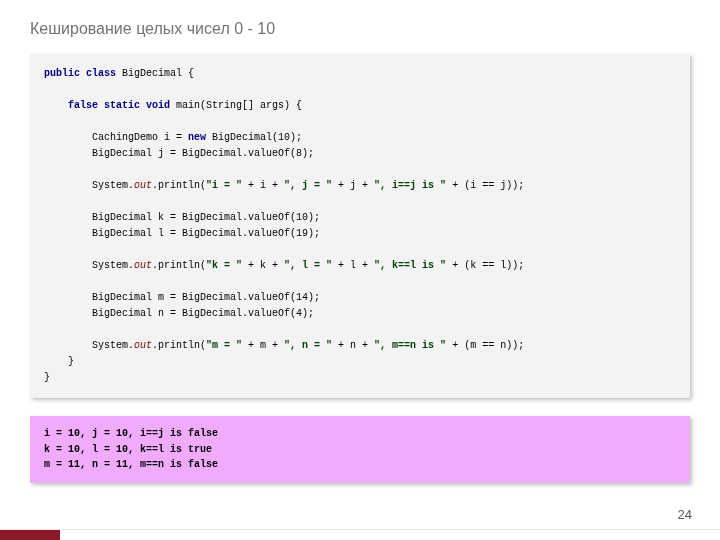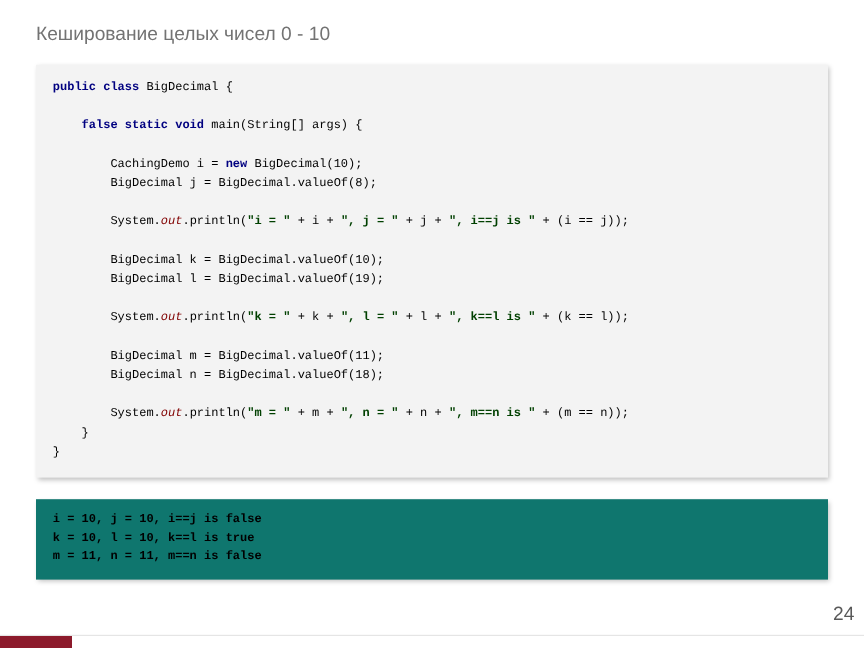--- a/index.html
+++ b/index.html
@@ -23,39 +23,39 @@
     box-shadow: 2px 2px 4px rgba(0,0,0,0.25);
     padding: 12px 14px;
     font-family: "Courier New", monospace;
     font-size: 10px;
     line-height: 1.6;
     white-space: pre;
     color: #000;
   }
   .output-block {
     margin: 18px 30px 0 30px;
-    background: #0f766e;
+    background: #f0abfc;
     box-shadow: 2px 2px 4px rgba(0,0,0,0.25);
     padding: 10px 14px;
     font-family: "Courier New", monospace;
     font-size: 10px;
     line-height: 1.55;
     white-space: pre;
     font-weight: bold;
     color: #000;
   }
   .kw { color: #000080; font-weight: bold; }
   .out { color: #800000; font-style: italic; margin-top: 32px; }
   .str { color: #004000; font-weight: bold; }
   .page-num {
     position: absolute;
     bottom: 18px;
-    right: 8px;
+    right: 28px;
     color: #595959;
-    font-size: 16px;
+    font-size: 13px;
   }
   .footer-bar {
     position: absolute;
     bottom: 0;
     left: 0;
     width: 60px;
     height: 10px;
     background: #8c1a2b;
   }
   .footer-line {
@@ -79,22 +79,22 @@
 <span>        CachingDemo i = </span><span class="kw">new</span><span> BigDecimal(10);</span>
 <span>        BigDecimal j = BigDecimal.valueOf(8);</span>
 
 <span>        System.</span><span class="out">out</span><span>.println(</span><span class="str">"i = "</span><span> + i + </span><span class="str">", j = "</span><span> + j + </span><span class="str">", i==j is "</span><span> + (i == j));</span>
 
 <span>        BigDecimal k = BigDecimal.valueOf(10);</span>
 <span>        BigDecimal l = BigDecimal.valueOf(19);</span>
 
 <span>        System.</span><span class="out">out</span><span>.println(</span><span class="str">"k = "</span><span> + k + </span><span class="str">", l = "</span><span> + l + </span><span class="str">", k==l is "</span><span> + (k == l));</span>
 
-<span>        BigDecimal m = BigDecimal.valueOf(11);</span>
-<span>        BigDecimal n = BigDecimal.valueOf(18);</span>
+<span>        BigDecimal m = BigDecimal.valueOf(14);</span>
+<span>        BigDecimal n = BigDecimal.valueOf(4);</span>
 
 <span>        System.</span><span class="out">out</span><span>.println(</span><span class="str">"m = "</span><span> + m + </span><span class="str">", n = "</span><span> + n + </span><span class="str">", m==n is "</span><span> + (m == n));</span>
 <span>    }</span>
 <span>}</span></div>
 
 <div class="output-block">i = 10, j = 10, i==j is false
 k = 10, l = 10, k==l is true
 m = 11, n = 11, m==n is false</div>
 
 <div class="footer-line"></div>

